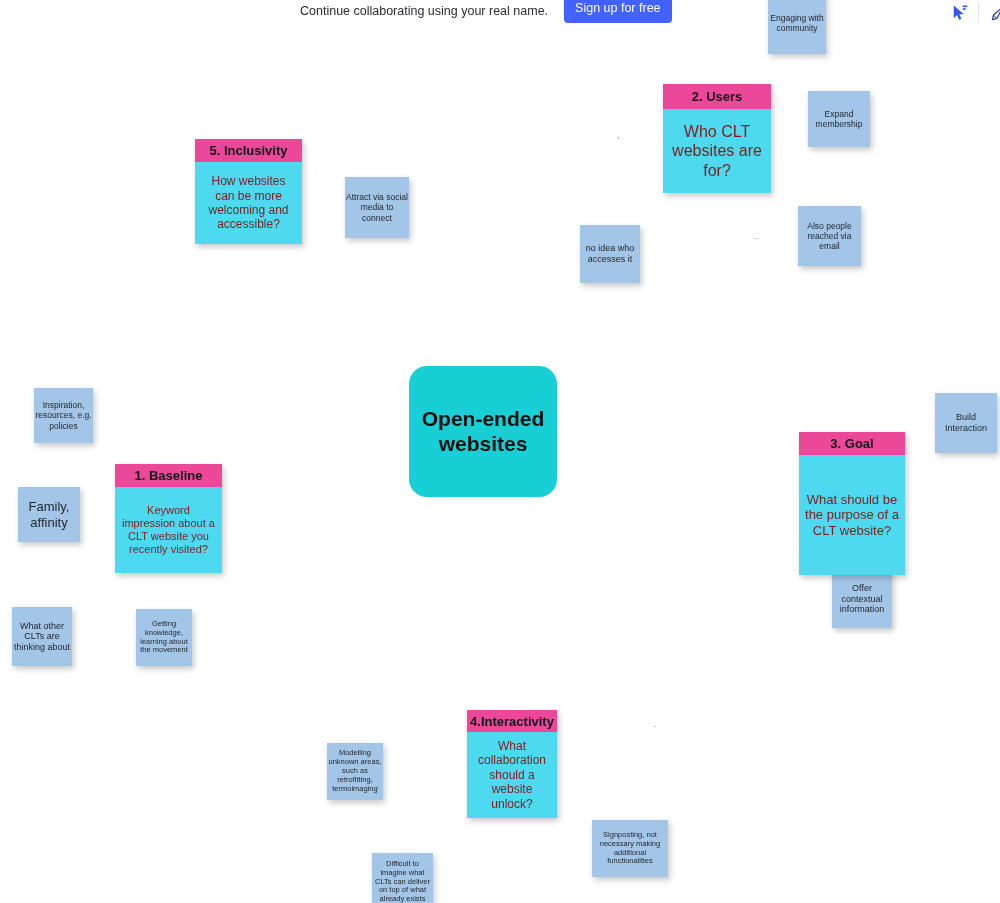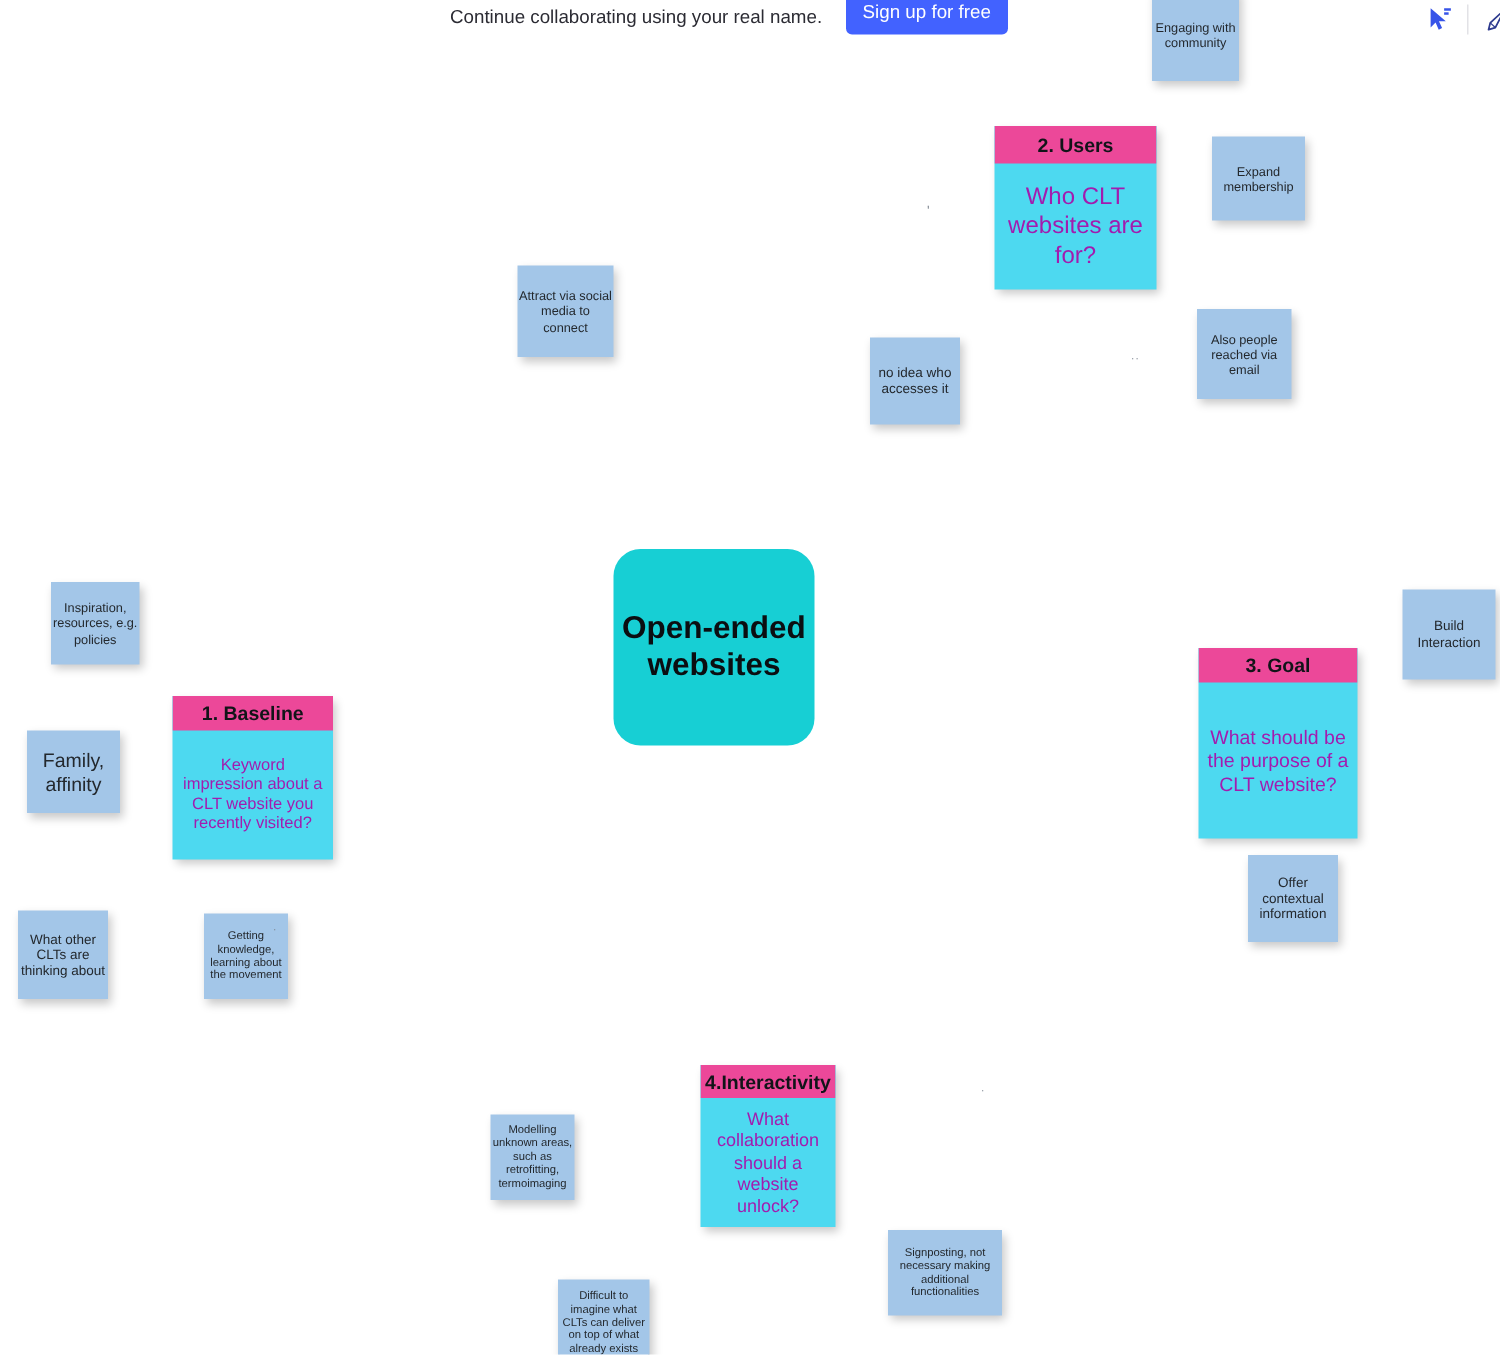--- a/index.html
+++ b/index.html
@@ -115,21 +115,21 @@
     justify-content: center;
     width: 100%;
     box-sizing: border-box;
   }
   .note-teal .note-body {
     flex: 1;
     display: flex;
     align-items: center;
     justify-content: center;
     text-align: center;
-    color: #a21caf;
+    color: #7f1d1d;
     padding: 4px 6px;
     box-sizing: border-box;
     line-height: 1.2;
   }
 
   .center-node {
     position: absolute;
     background: #17cfd4;
     border-radius: 18px;
     display: flex;
@@ -224,42 +224,46 @@
   </div>
 
   <div class="note note-blue" style="left:592px; top:820px; width:76px; height:57px;">
     <div class="note-body" style="font-size:7.5px;">Signposting, not necessary making additional functionalities</div>
   </div>
 
   <div class="note note-blue" style="left:372px; top:853px; width:61px; height:58px;">
     <div class="note-body" style="font-size:7.5px;">Difficult to imagine what CLTs can deliver on top of what already exists</div>
   </div>
 
+  <div class="note note-teal" style="left:195px; top:139px; width:107px; height:105px;">
+    <div class="note-header" style="height:23px; font-size:13px;">5. Inclusivity</div>
+    <div class="note-body" style="font-size:12px;">How websites can be more welcoming and accessible?</div>
+  </div>
 
   <div class="note note-teal" style="left:663px; top:84px; width:108px; height:109px;">
     <div class="note-header" style="height:25px; font-size:13px;">2. Users</div>
     <div class="note-body" style="font-size:16px;">Who CLT websites are for?</div>
   </div>
 
   <div class="note note-teal" style="left:115px; top:464px; width:107px; height:109px;">
     <div class="note-header" style="height:23px; font-size:13px;">1. Baseline</div>
     <div class="note-body" style="font-size:11px;">Keyword impression about a CLT website you recently visited?</div>
   </div>
 
-  <div class="note note-teal" style="left:799px; top:432px; width:106px; height:127px;align-items:flex-end;">
+  <div class="note note-teal" style="left:799px; top:432px; width:106px; height:143px;align-items:flex-end;">
     <div class="note-header" style="height:23px; font-size:13px;">3. Goal</div>
     <div class="note-body" style="font-size:13px;">What should be the purpose of a CLT website?</div>
   </div>
 
   <div class="note note-teal" style="left:467px; top:710px; width:90px; height:108px;">
     <div class="note-header" style="height:22px; font-size:13px;">4.Interactivity</div>
     <div class="note-body" style="font-size:12px;">What collaboration should a website unlock?</div>
   </div>
 
-  <div class="center-node" style="left:409px; top:366px; width:134px; height:131px; font-size:21px;">
+  <div class="center-node" style="left:409px; top:366px; width:148px; height:131px; font-size:21px;">
     <span>Open-ended websites</span>
   </div>
 
   <span class="tick" style="left:618px; top:135px;">'</span>
   <span class="tick" style="left:754px; top:237px;">˙˙</span>
   <span class="tick" style="left:654px; top:725px;">˙</span>
   <span class="tick" style="left:182px; top:618px;">˙</span>
 
 </div>
 

